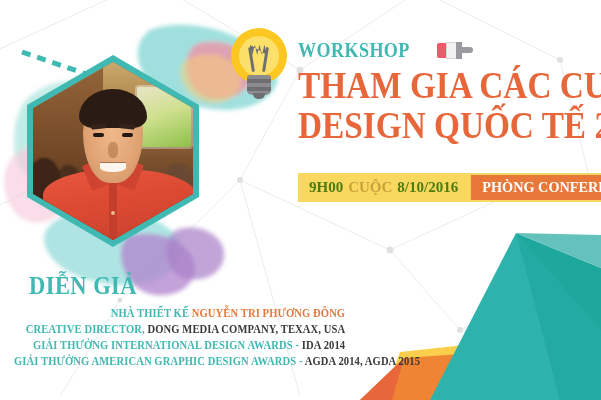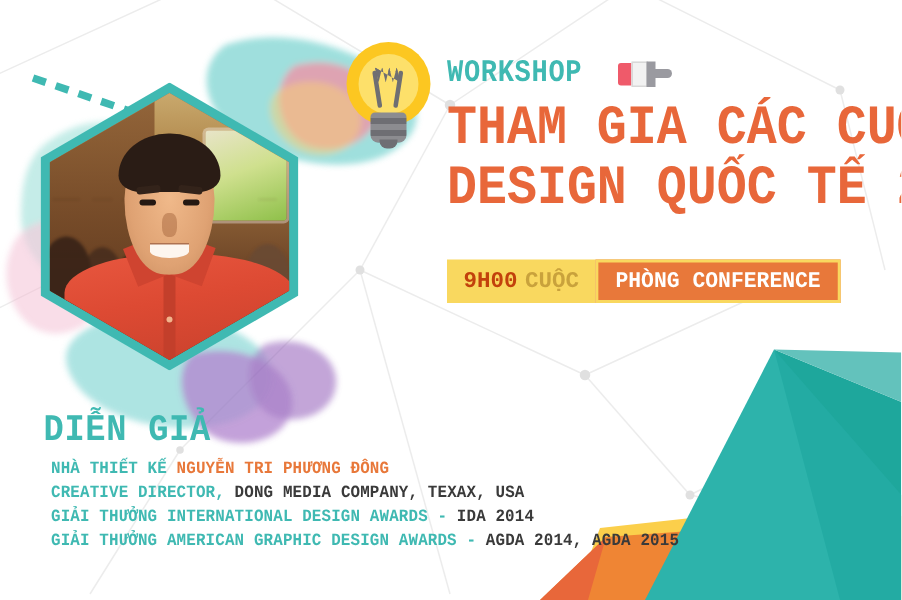--- a/index.html
+++ b/index.html
@@ -6,21 +6,21 @@
     margin: 0;
     padding: 0;
     background: #ffffff;
   }
   #poster {
     position: relative;
     width: 601px;
     height: 400px;
     overflow: hidden;
     background: #ffffff;
-    font-family: Liberation Mono, monospace;
+    font-family: Liberation Serif, serif;
   }
 
   
   .layer {
     position: absolute;
     top: 0; left: 0;
     width: 601px;
     height: 400px;
     pointer-events: none;
   }
@@ -242,21 +242,21 @@
     background: #f9d85f;
     color: #c9a23c;
     font-size: 15px;
     font-weight: bold;
     display: flex;
     align-items: center;
     gap: 5px;
     padding: 0 11px;
     white-space: nowrap;
   }
-  .badge-time .hl { color: #c2410c; text-align: right; }
+  .badge-time .hl { color: #4d7c0f; text-align: right; }
   .badge-room {
     background: #e8783a;
     color: #ffffff;
     font-size: 15px;
     font-weight: bold;
     display: flex;
     align-items: center;
     padding: 0 12px;
     white-space: nowrap;
     border: 2px solid #f9d85f;
@@ -273,23 +273,24 @@
     color: #3fb9b2;
     font-size: 25px;
     font-weight: bold;
     letter-spacing: .5px;
     transform: scaleX(.9);
     transform-origin: left top;
     white-space: nowrap;
   }
   .spk-lines {
     position: absolute;
-    left: 34px;
+    left: 14px;
     top: 305px;
     width: 360px;
+    text-align: right;
   }
   .spk-line {
     font-size: 11.5px;
     font-weight: bold;
     line-height: 16px;
     color: #3fb9b2;
     white-space: nowrap;
     transform: scaleX(.92);
     transform-origin: left center;
     letter-spacing: .1px;
@@ -411,20 +412,21 @@
     </div>
   </div>
 
   <div class="title title-1">THAM GIA CÁC CUỘC THI</div>
   <div class="title title-2">DESIGN QUỐC TẾ 2017</div>
 
   <div class="badges">
     <div class="badge-time">
       <span class="hl">9H00</span>
       <span>CUỘC</span>
+      <span class="hl">8/10/2016</span>
     </div>
     <div class="badge-room">PHÒNG CONFERENCE</div>
   </div>
 
   <div class="spk-title">DIỄN GIẢ</div>
 
   <div class="spk-lines">
     <div class="spk-line">
       <span class="teal">NHÀ THIẾT KẾ</span>
       <span class="orange">NGUYỄN TRI PHƯƠNG ĐÔNG</span>

